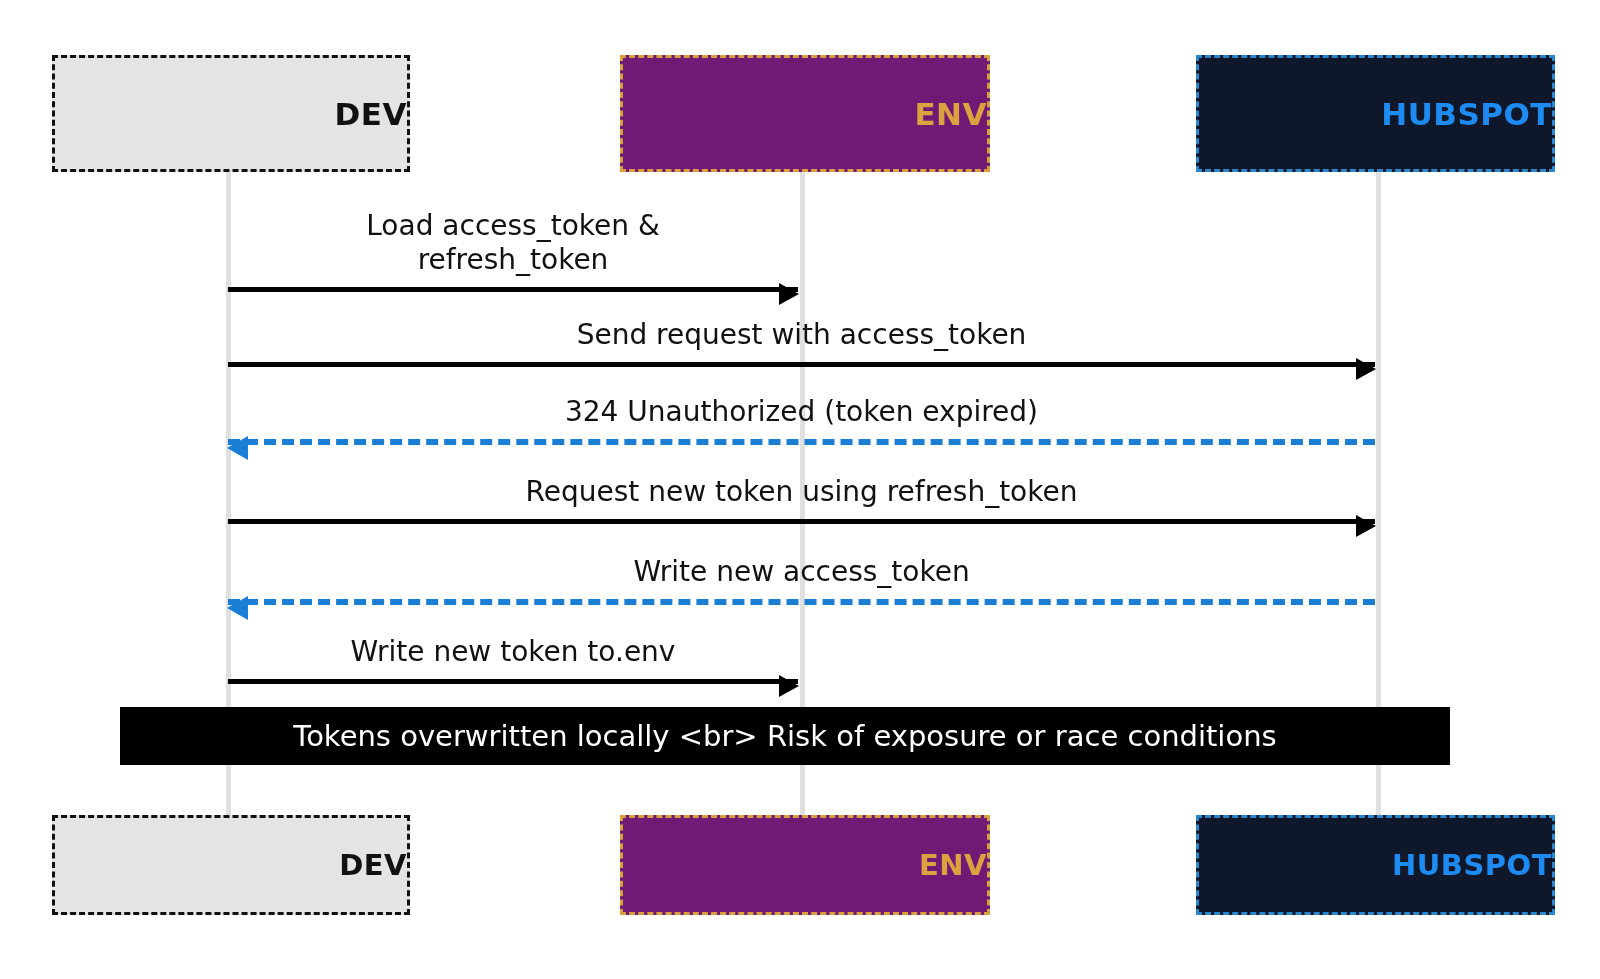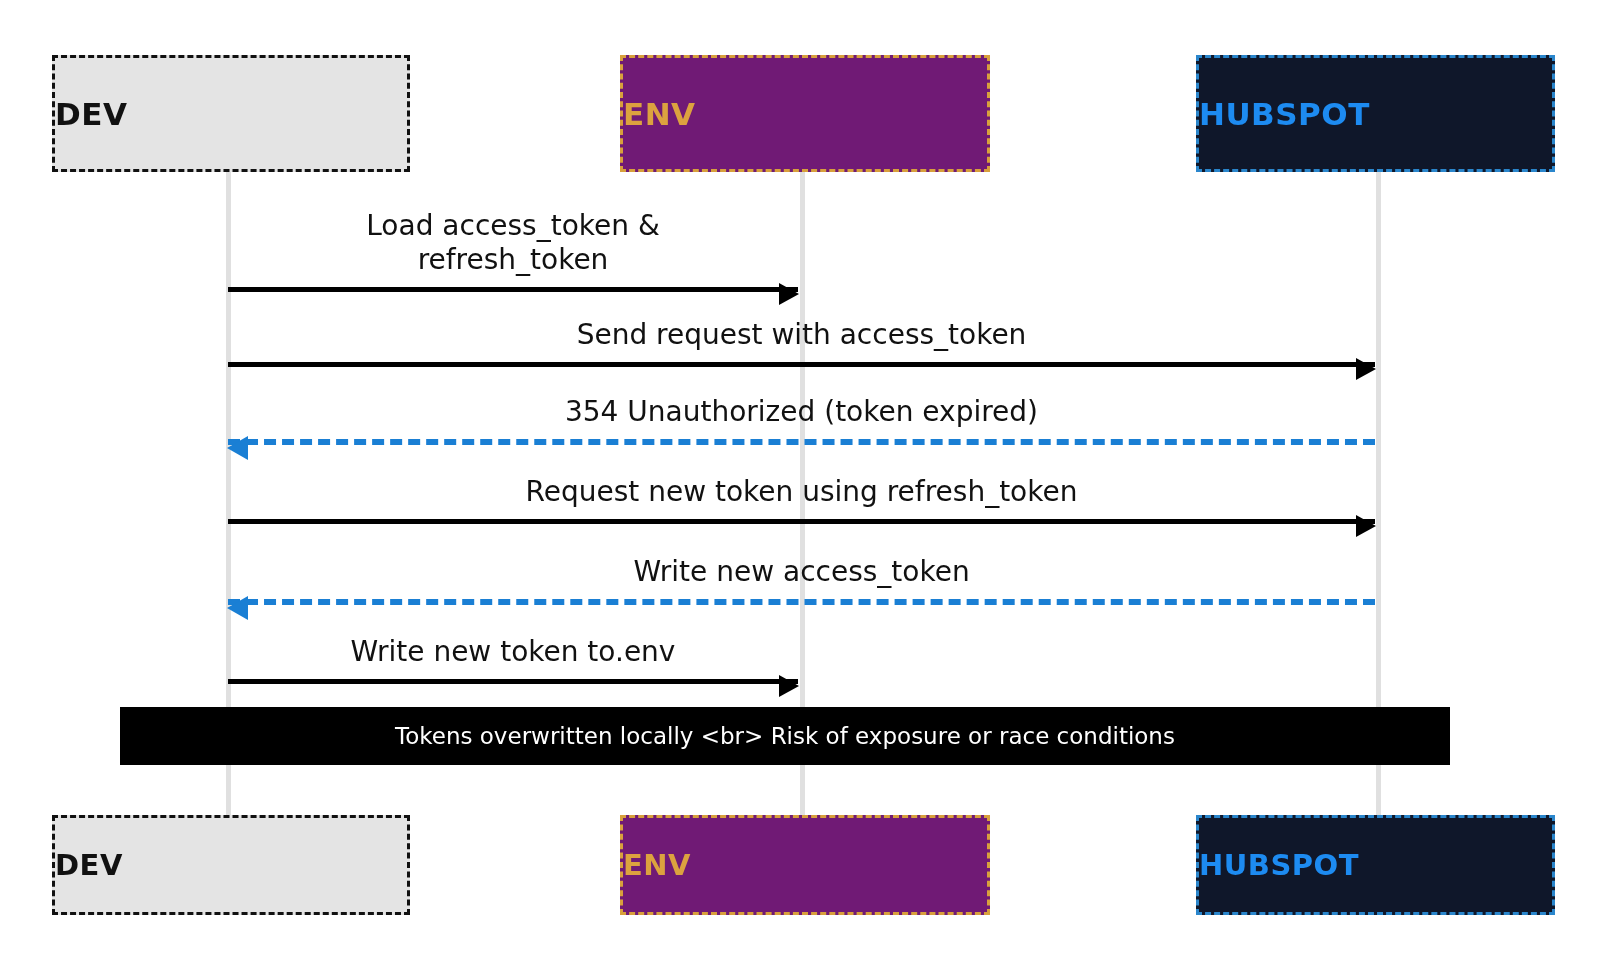--- a/index.html
+++ b/index.html
@@ -17,21 +17,21 @@
     background: #ffffff;
     overflow: hidden;
   }
 
   
   .participant-box {
     position: absolute;
     box-sizing: border-box;
     display: flex;
     align-items: center;
-    justify-content: flex-start;
+    justify-content: flex-end;
     font-weight: bold;
     letter-spacing: 0.5px;
     z-index: 4;
   }
   .participant-box.dev {
     background: #e4e4e4;
     border: 3px dashed #111111;
     color: #111111;
   }
   .participant-box.env {
@@ -106,21 +106,21 @@
   }
 
   
   .note-bar {
     position: absolute;
     background: #000000;
     color: #ffffff;
     display: flex;
     align-items: center;
     justify-content: center;
-    font-size: 23px;
+    font-size: 29px;
     z-index: 5;
     box-sizing: border-box;
   }
 </style>
 </head>
 <body>
 
 <div id="diagram">
 
   <div class="lifeline" style="left:226px; top:170px; height:648px;"></div>
@@ -148,21 +148,21 @@
   </div>
 
   <div class="message" style="left:228px; top:305px; width:1147px; height:57px;">
     <div class="msg-label">Send request with access_token</div>
     <div class="msg-line solid" style="top:57px;">
       <span class="arrow-head right"></span>
     </div>
   </div>
 
   <div class="message" style="left:228px; top:382px; width:1147px; height:57px;">
-    <div class="msg-label">354 Unauthorized (token expired)</div>
+    <div class="msg-label">324 Unauthorized (token expired)</div>
     <div class="msg-line dashed" style="top:57px;">
       <span class="arrow-head left"></span>
     </div>
   </div>
 
   <div class="message" style="left:228px; top:462px; width:1147px; height:57px;">
     <div class="msg-label">Request new token using refresh_token</div>
     <div class="msg-line solid" style="top:57px;">
       <span class="arrow-head right"></span>
     </div>

